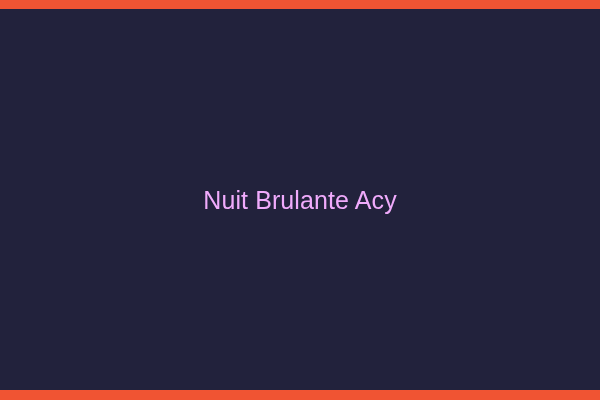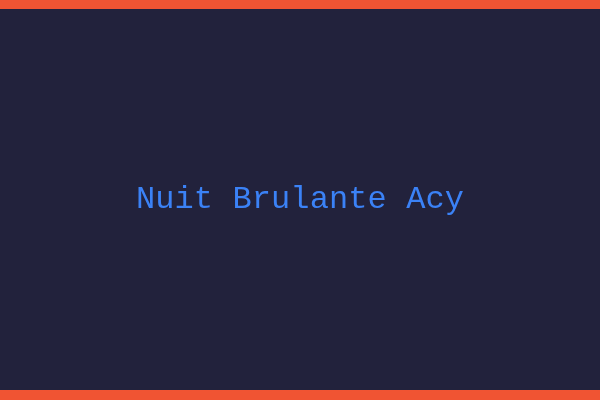--- a/index.html
+++ b/index.html
@@ -43,23 +43,23 @@
     position: relative;
     z-index: 2;
     width: 100%;
     text-align: center;
     padding: 0 24px;
     box-sizing: border-box;
   }
 
   #title-text {
     display: block;
-    color: #3b82f6;
-    font-family: Liberation Mono, monospace;
-    font-size: 32px;
+    color: #f0abfc;
+    font-family: Liberation Sans, sans-serif;
+    font-size: 25px;
     font-weight: 400;
     line-height: 1.2;
     letter-spacing: 0.1px;
     white-space: nowrap;
   }
 </style>
 </head>
 <body>
 
 <div id="card">

